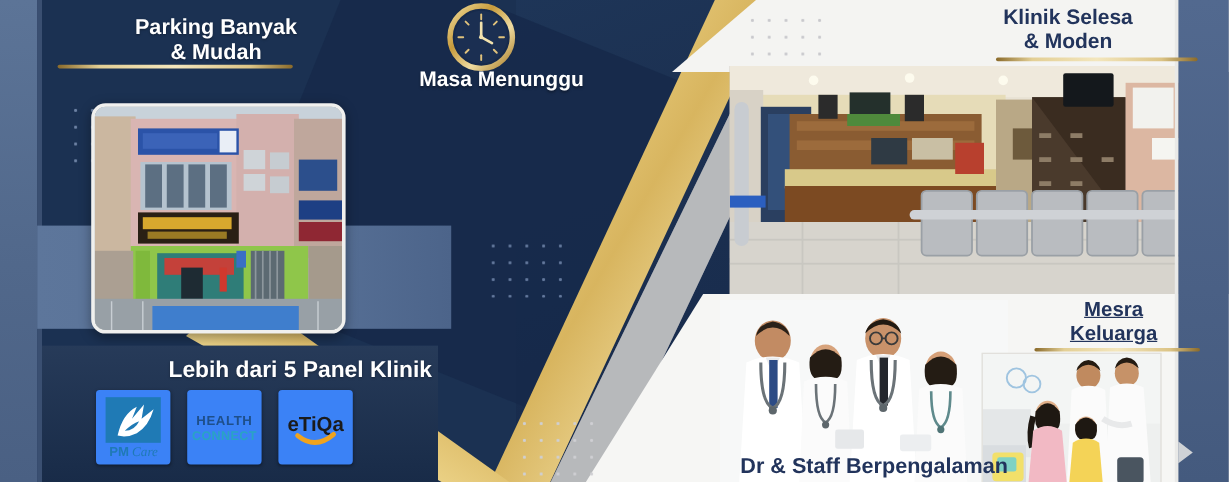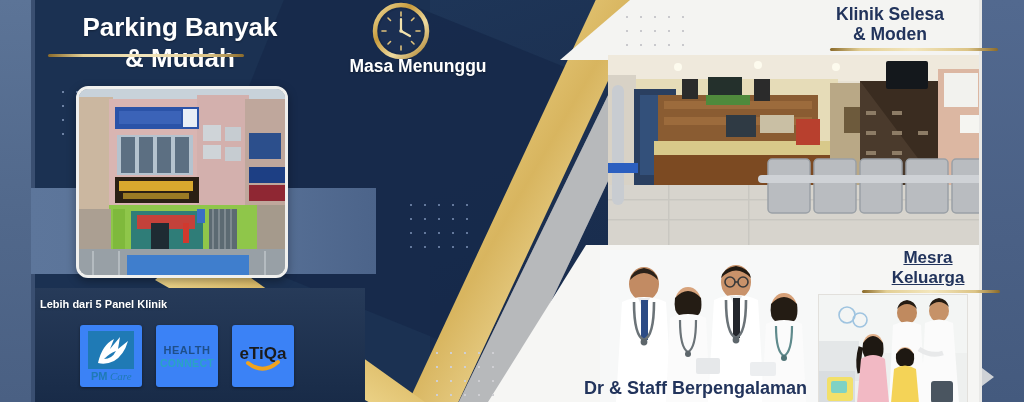--- a/index.html
+++ b/index.html
@@ -108,35 +108,35 @@
   }
 
   
   .txt{position:absolute;}
   .hl-white{
     color:#ffffff;font-weight:bold;line-height:1.18;
     text-shadow:0 1px 2px rgba(0,0,0,.35);
   }
   .hl-navy{color:#22345c;font-weight:bold;line-height:1.16;}
 
-  .t-parking{left:60px;top:12px;width:240px;font-size:26px;text-align:center;}
+  .t-parking{left:60px;top:12px;width:240px;font-size:18px;text-align:center;}
   .rule-gold{
     position:absolute;height:3px;border-radius:2px;
     background:linear-gradient(90deg,#8a6a2a 0%,#e3cf95 18%,#f3e6bd 50%,#dcc486 82%,#8a6a2a 100%);
   }
   .rule-parking{left:48px;top:54px;width:196px;}
 
   .t-masa{left:330px;top:56px;width:176px;font-size:17.5px;text-align:center;}
 
-  .t-lebih{left:40px;top:298px;width:320px;font-size:11px;text-align:left;}
+  .t-lebih{left:40px;top:298px;width:320px;font-size:19px;text-align:right;}
 
   .t-klinik{left:780px;top:4px;width:220px;font-size:17.5px;text-align:center;}
   .rule-klinik{left:830px;top:48px;width:168px;}
 
-  .t-drstaff{left:584px;top:378px;width:256px;font-size:18px;text-align:left;}
+  .t-drstaff{left:584px;top:378px;width:256px;font-size:18px;text-align:right;}
 
   .t-mesra{left:848px;top:248px;width:160px;font-size:17px;text-align:center;text-decoration:underline;}
   .rule-mesra{left:862px;top:290px;width:138px;}
 
   
   .clock{
     position:absolute;left:372px;top:2px;width:58px;height:58px;
   }
 
   

